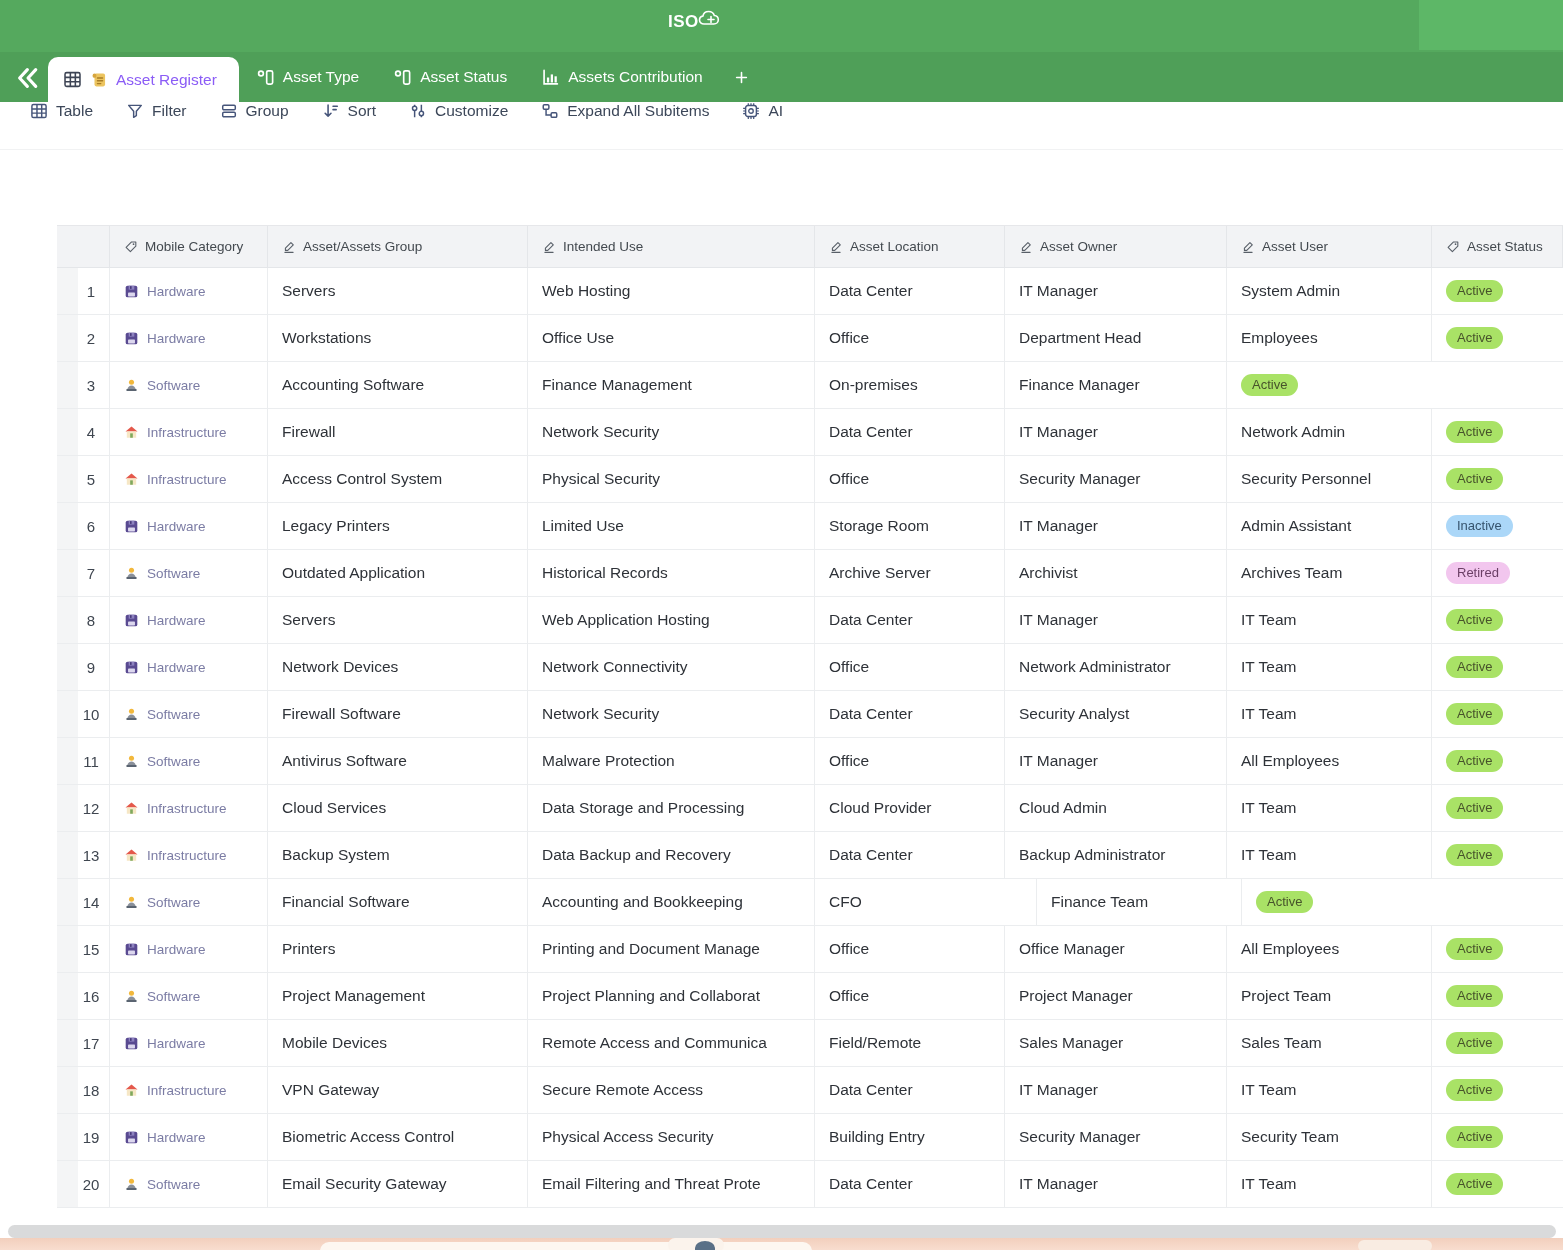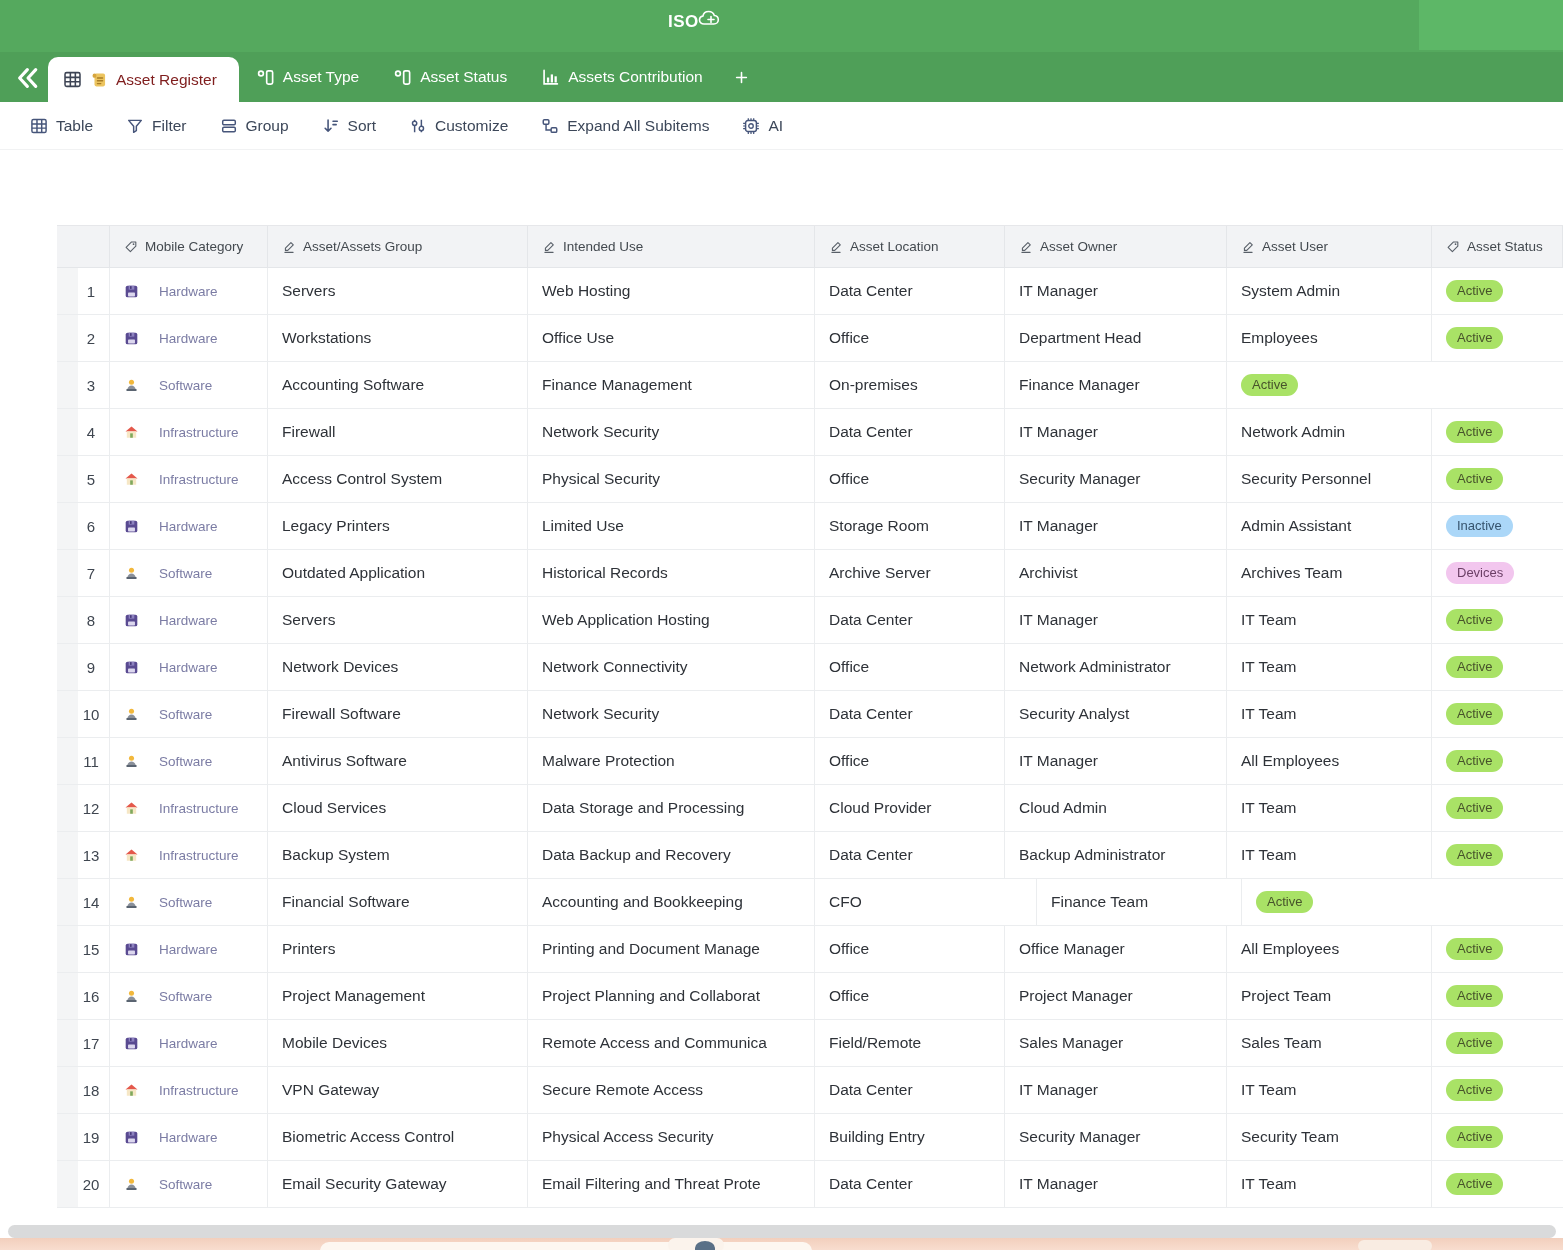--- a/index.html
+++ b/index.html
@@ -13,27 +13,27 @@
   .logo { position:absolute; left:668px; top:12px; display:flex; align-items:center; color:#fff; }
   .logo-text { font-size:17px; font-weight:bold; letter-spacing:0.5px; }
   .logo svg { margin-left:-3px; margin-top:-6px; }
 
   
   .tabstrip { position:absolute; left:0; top:52px; width:1563px; height:50px; background:#4f9f58; }
   .collapse-btn { position:absolute; left:13px; top:12px; width:28px; height:28px; color:#fff; cursor:pointer; }
   .tabs { position:absolute; left:48px; top:0; height:50px; display:flex; align-items:flex-end; }
   .tab { display:flex; align-items:center; gap:8px; height:50px; padding:0 17px;
     color:#fff; font-size:15.5px; font-weight:500; white-space:nowrap; cursor:pointer; }
-  .tab.active { height:45px; background:#fff; border-radius:10px 10px 0 0; color:#7f1d1d; padding:0 22px 0 15px; }
+  .tab.active { height:45px; background:#fff; border-radius:10px 10px 0 0; color:#8b5cf6; padding:0 22px 0 15px; }
   .tab .ticon { display:inline-flex; width:19px; height:19px; }
   .tab.add-tab { padding:0 14px; font-size:20px; font-weight:400; }
 
   
   .toolbar { position:absolute; left:0; top:102px; width:1563px; height:48px; background:#fff;
-    display:flex; align-items:center; padding-left:30px; gap:33px; border-bottom:1px solid #f1f2f3; }
+    display:flex; align-items:flex-start; padding-left:30px; gap:33px; border-bottom:1px solid #f1f2f3; }
   .tool { display:flex; align-items:center; gap:8px; color:#3c4759; font-size:15.5px; white-space:nowrap; cursor:pointer; }
   .tool .ticon { display:inline-flex; width:18px; height:18px; color:#46557a; }
 
   
   .tablewrap { position:absolute; left:57px; top:225px; width:1506px; }
   .trow { display:flex; width:1506px; }
   .thead { height:43px; background:#f2f3f5; border-top:1px solid #e6e7ea; border-bottom:1px solid #e4e6e9; }
   .tbody-row { height:47px; background:#fff; border-bottom:1px solid #ebedef; }
   .cell { display:flex; align-items:center; padding-left:14px; border-right:1px solid #ebedef;
     overflow:hidden; white-space:nowrap; font-size:15.5px; color:#2e3238; }
@@ -43,21 +43,21 @@
         background:linear-gradient(to right,#f4f5f6 0,#f4f5f6 21px,#fff 21px); }
   .thead .c0 { background:none; }
   .c1 { width:158px; }
   .c2 { width:260px; }
   .c3 { width:287px; }
   .c4 { width:190px; }
   .c5 { width:222px; }
   .c6 { width:205px; }
   .c7 { width:131px; border-right:none; }
   .rownum { font-size:15px; color:#3f4650; padding-left:16px; }
-  .cat { display:flex; align-items:center; gap:20px; font-size:13.5px; color:#7b7ca4;text-align:center; }
+  .cat { display:flex; align-items:center; gap:8px; font-size:13.5px; color:#7b7ca4;text-align:center; }
   .cat .cicon { display:inline-flex; width:15px; height:15px; }
   .pill { display:inline-block; padding:4px 11px 5px; border-radius:20px; font-size:13px; line-height:1;text-align:right; }
   .stub-row { height:9px; background:#fff; }
 
   
   .hscrollbar { position:absolute; left:8px; top:1225px; width:1548px; height:13px;
     background:#d9dadb; border-radius:7px; cursor:pointer; }
   .dockstrip { position:absolute; left:0; top:1238px; width:1563px; height:12px;
     background:linear-gradient(to bottom,#f2cfbd,#f8ddcf); }
   .dock-window { position:absolute; left:320px; top:4px; width:492px; height:10px; background:#fdf7f1; border-radius:9px 9px 0 0; }
@@ -514,21 +514,21 @@
           <div class="cell c4">
             <span>Archive Server</span>
           </div>
           <div class="cell c5">
             <span>Archivist</span>
           </div>
           <div class="cell c6">
             <span>Archives Team</span>
           </div>
           <div class="cell c7">
-            <span class="pill" style="background: rgb(242, 198, 238); color: rgb(107, 63, 102);">Devices</span>
+            <span class="pill" style="background: rgb(242, 198, 238); color: rgb(107, 63, 102);">Retired</span>
           </div>
         </div>
         <div class="trow tbody-row">
           <div class="cell c0">
             <span class="rownum">8</span>
           </div>
           <div class="cell c1">
             <span class="cat">
               <span class="cicon" style="width: 15px; height: 15px;">
                 <svg viewBox="0 0 16 16" width="100%" height="100%">

